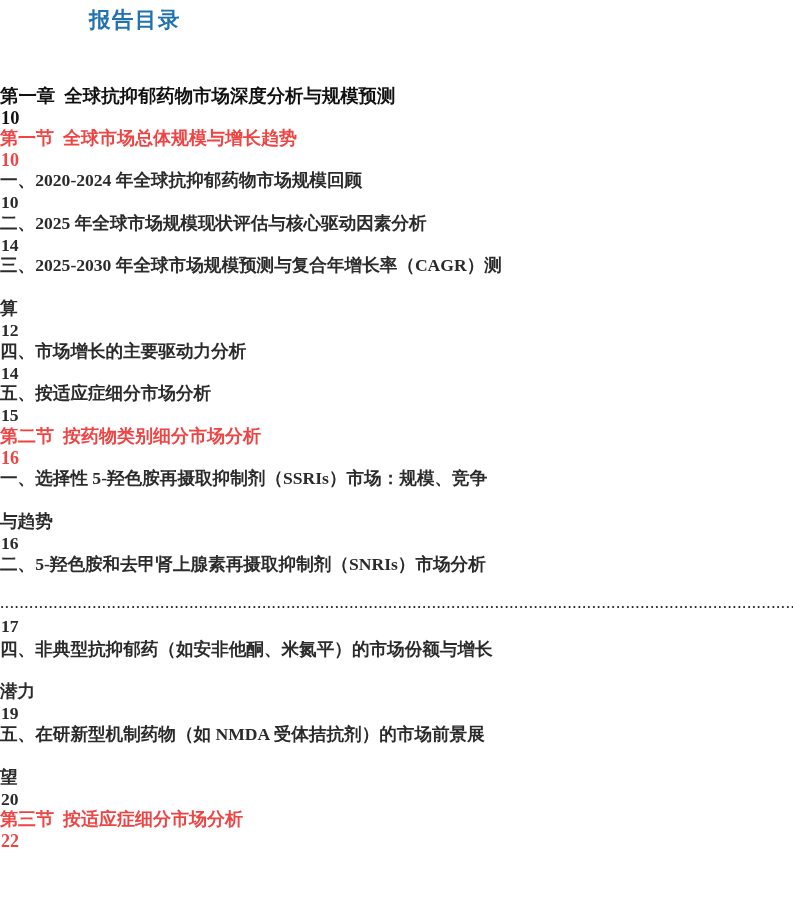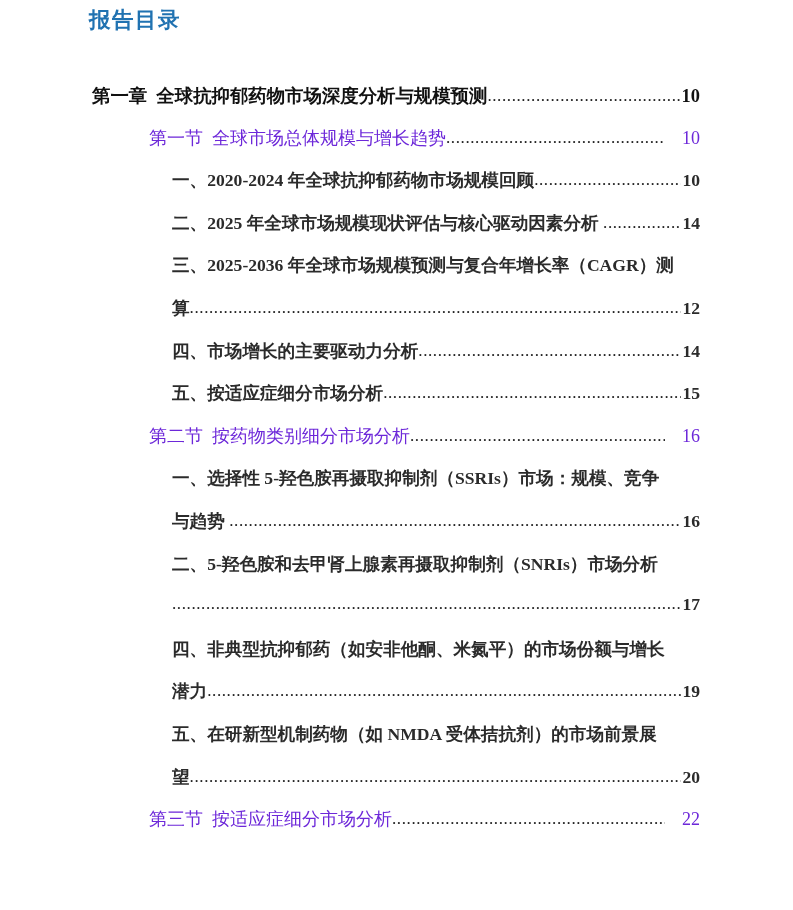--- a/index.html
+++ b/index.html
@@ -53,20 +53,21 @@
   }
 
   
   .toc-line {
     display: flex;
     align-items: baseline;
     height: 42.6px;
     box-sizing: border-box;
     width: 793px;
     padding-right: 93px; 
+    flex-direction: column;
   }
 
   .toc-line .lead-space {
     flex: 0 0 auto;
   }
 
   .toc-line .txt {
     flex: 0 0 auto;
     white-space: pre;
   }
@@ -98,23 +99,22 @@
   .lvl-chapter .pgnum {
     font-size: 18.4px;
     font-weight: bold;
     color: #111;
   }
   .lvl-chapter .lead-space { width: 92px; }
 
   .lvl-section .txt,
   .lvl-section .pgnum {
     font-size: 18px;
-    font-weight: normal;
-    color: #6d28d9;
-    margin-left: 16px;
+    font-weight: bold;
+    color: #ef4444;
   }
   .lvl-section .lead-space { width: 133px; }
 
   .lvl-item .txt,
   .lvl-item .pgnum {
     font-size: 17.6px;
     font-weight: bold;
     color: #2b2b2b;
   }
   .lvl-item .lead-space { width: 172px; }
@@ -160,21 +160,21 @@
         <div class="toc-line lvl-item">
           <span class="lead-space"></span>
           <span class="txt">二、2025 年全球市场规模现状评估与核心驱动因素分析 </span>
           <span class="dots"></span>
           <span class="pgnum">14</span>
         </div>
       </div>
       <div class="toc-entry">
         <div class="toc-line lvl-item">
           <span class="lead-space"></span>
-          <span class="txt">三、2025-2036 年全球市场规模预测与复合年增长率（CAGR）测</span>
+          <span class="txt">三、2025-2030 年全球市场规模预测与复合年增长率（CAGR）测</span>
           <span class="dots hidden"></span>
           <span class="pgnum"></span>
         </div>
         <div class="toc-line lvl-item cont">
           <span class="lead-space"></span>
           <span class="txt">算</span>
           <span class="dots"></span>
           <span class="pgnum">12</span>
         </div>
       </div>

